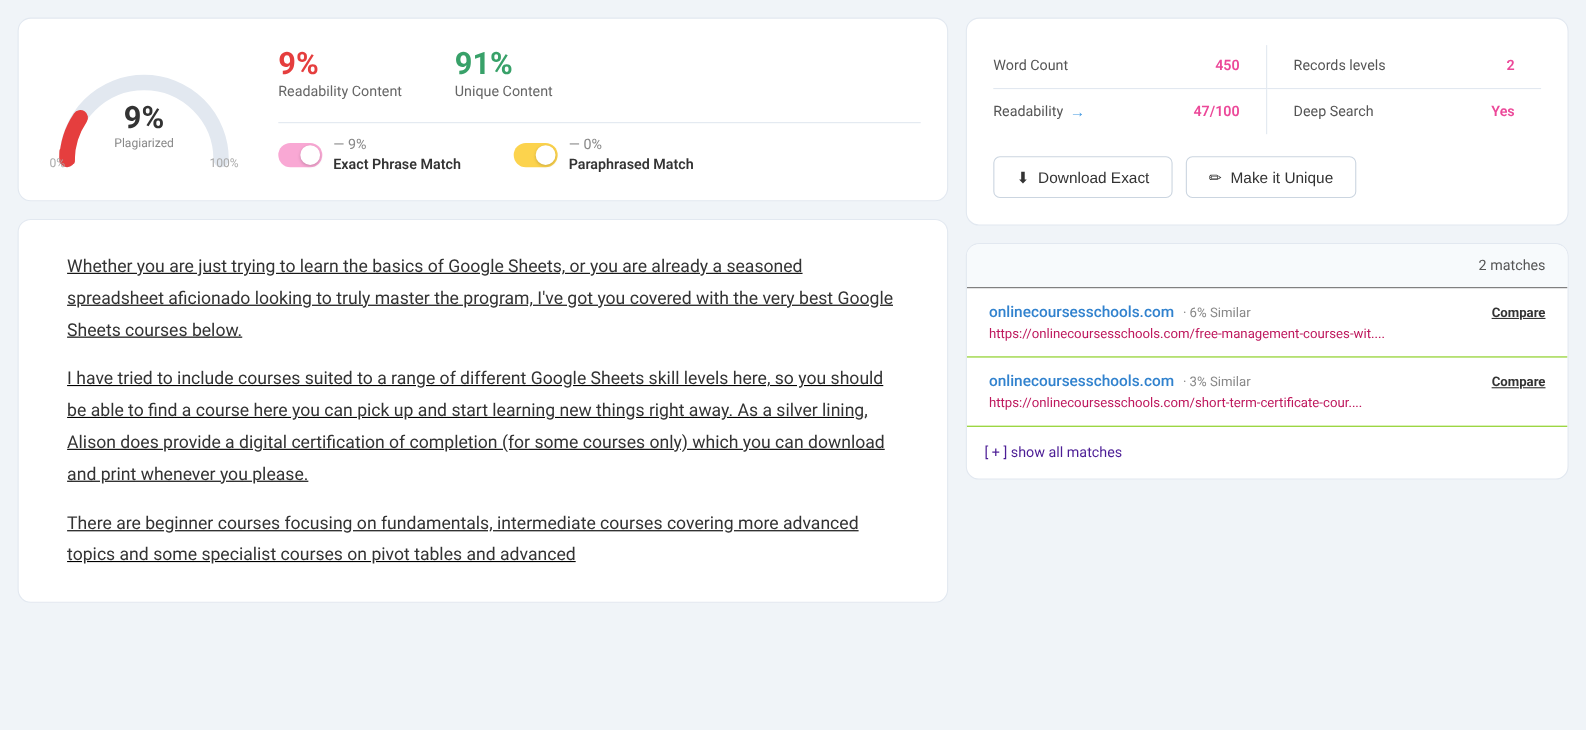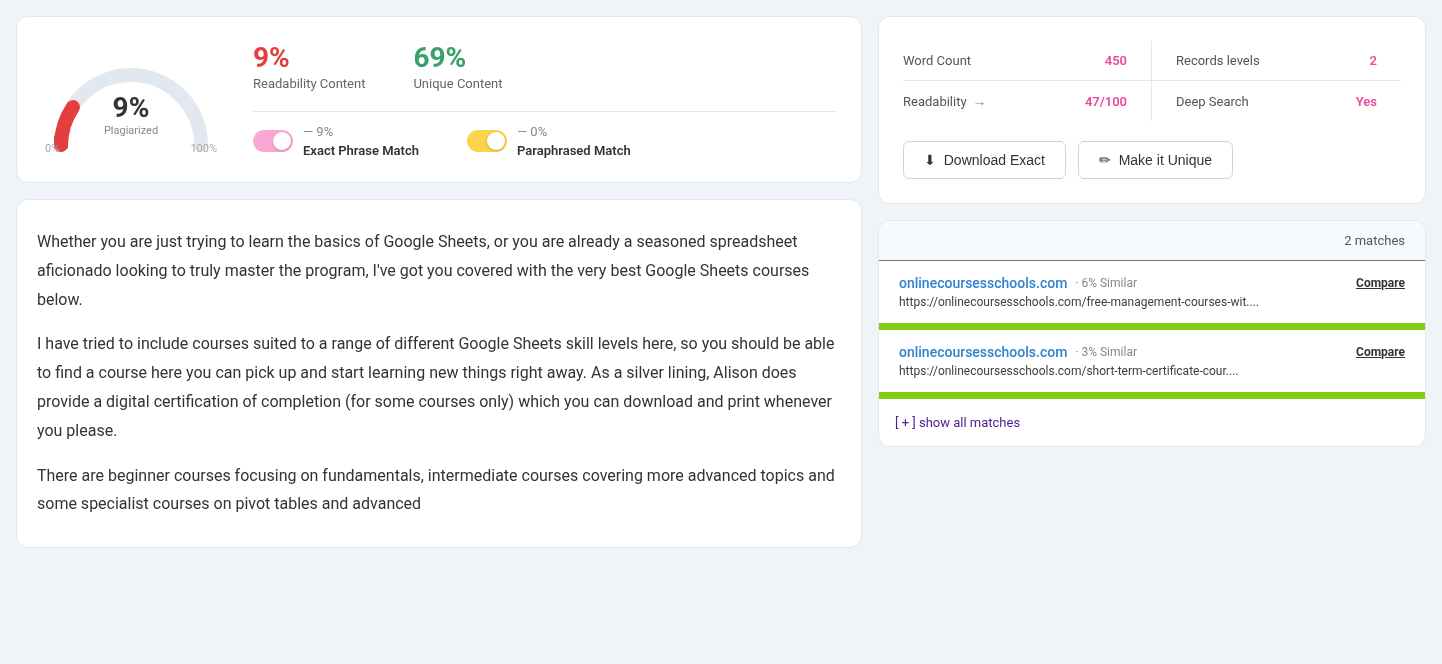--- a/index.html
+++ b/index.html
@@ -237,21 +237,21 @@
     .matches-header {
       background: #f7fafc;
       padding: 12px 20px;
       text-align: right;
       font-size: 13px;
       color: #555;
       border-bottom: 1px solid #737373;
     }
     .match-item {
       padding: 14px 20px;
-      border-bottom: 7px solid #84cc16;
+      border-bottom: 1px solid #84cc16;
     }
     .match-item:last-of-type {
       border-bottom: none;
     }
     .match-title-row {
       display: flex;
       align-items: center;
       gap: 8px;
       margin-bottom: 4px;
     }
@@ -268,35 +268,36 @@
     .match-compare {
       margin-left: auto;
       font-size: 12px;
       color: #333;
       text-decoration: underline;
       cursor: pointer;
       font-weight: bold;
     }
     .match-url {
       font-size: 12px;
-      color: #404040;
+      color: #be185d;
       white-space: nowrap;
       overflow: hidden;
       text-overflow: ellipsis;
     }
     .show-all-matches {
       text-align: left;
       padding: 16px;
       font-size: 13px;
       color: #4c1d95;
       cursor: pointer;
     }
     
     .text-card {
-      padding: 28px 20px;
+      padding: 28px 44px;
+      text-decoration: underline;
     }
     .text-content {
       font-size: 16px;
       line-height: 1.8;
       color: #333;
     }
     .text-content p {
       margin-bottom: 16px;
     }
     .text-content p:last-child {
@@ -333,21 +334,21 @@
         </div>
       </div>
 
       <div class="gauge-info">
         <div class="gauge-stats">
           <div class="stat-item">
             <div class="stat-pct-red">9%</div>
             <div class="stat-label">Readability Content</div>
           </div>
           <div class="stat-item">
-            <div class="stat-pct-green">69%</div>
+            <div class="stat-pct-green">91%</div>
             <div class="stat-label">Unique Content</div>
           </div>
         </div>
         <hr class="divider-h">
         <div class="match-toggles">
 
           <div class="toggle-item">
             <div>
               <div class="toggle-track-pink">
                 <div class="toggle-thumb-pink"></div>

